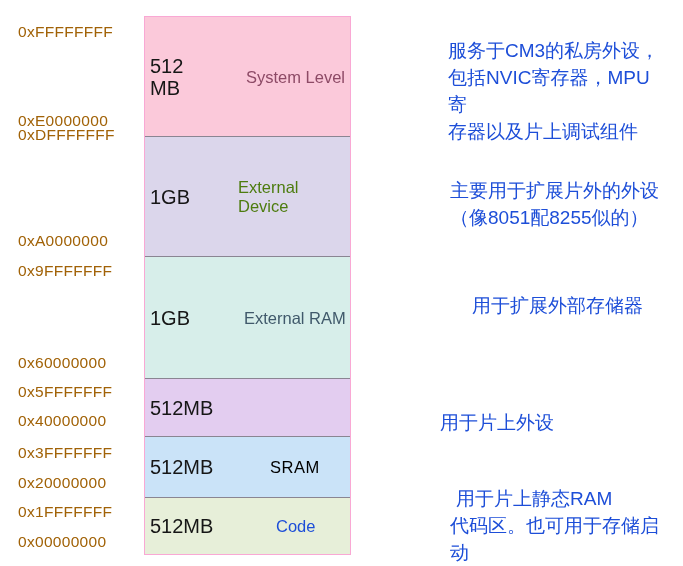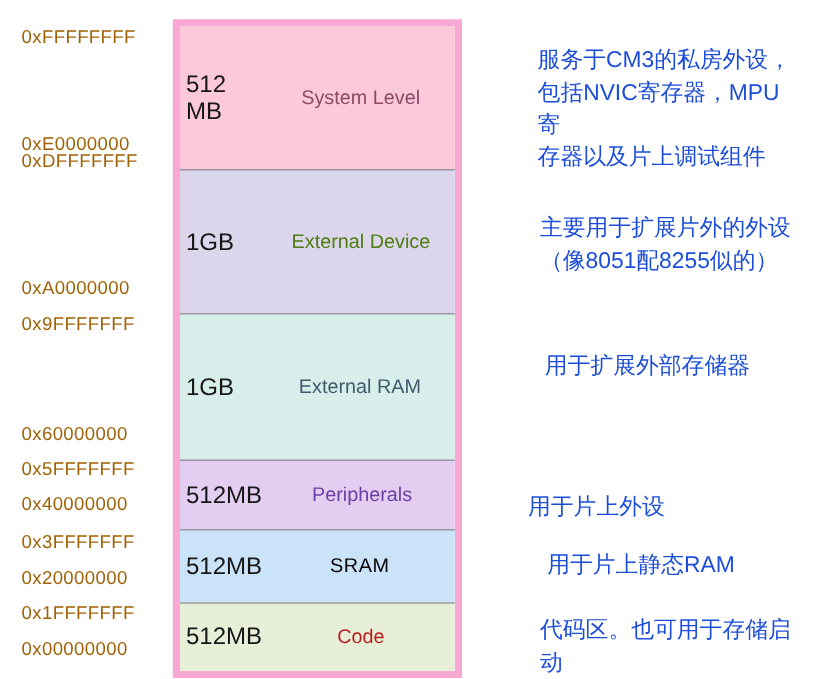--- a/index.html
+++ b/index.html
@@ -14,22 +14,22 @@
   .addr {
     position:absolute; left:18px;
     font-size:15.5px; letter-spacing:0.3px;
     color:#a16207;
   }
   .a1{top:23px}.a2{top:112px}.a3{top:126px}.a4{top:232px}.a5{top:262px}.a6{top:354px}
   .a7{top:383px}.a8{top:412px}.a9{top:444px}.a10{top:474px}.a11{top:503px}.a12{top:533px}
 
   
   .stack {
-    position:absolute; left:144px; top:16px; width:241px;
-    border:6px solid #f9a8d4;
+    position:absolute; left:144px; top:16px; width:207px;
+    border:1px solid #f9a8d4;
     box-sizing:border-box;
   }
   .block { position:relative; box-sizing:border-box; }
   .block + .block { border-top:1px solid #8a8592; }
   .b1{height:119px}.b2{height:120px}.b3{height:122px}.b4{height:58px}.b5{height:61px}.b6{height:57px}
 
   .size {
     position:absolute; left:5px; top:50%; transform:translateY(-50%);
     font-size:20px; line-height:22px; color:#161616;
     white-space:pre-line;
@@ -49,23 +49,23 @@
   
   .note {
     position:absolute;
     font-size:19px; line-height:27px;
     color:#1d4ed8;
     white-space:pre-line;
     margin:16px;
   }
   .n1{left:432px; top:21px}
   .n2{left:434px; top:161px}
-  .n3{left:438px; top:276px}
+  .n3{left:456px; top:276px}
   .n4{left:424px; top:393px}
-  .n5{left:440px; top:442px}
+  .n5{left:440px; top:469px}
   .n6{left:434px; top:496px}
 </style>
 </head>
 <body>
 
 <span class="addr a1">0xFFFFFFFF</span>
 <span class="addr a2">0xE0000000</span>
 <span class="addr a3">0xDFFFFFFF</span>
 <span class="addr a4">0xA0000000</span>
 <span class="addr a5">0x9FFFFFFF</span>
@@ -86,29 +86,28 @@
   <div class="block b2" style="background-color: rgb(219, 214, 235);">
     <span class="size">1GB</span>
     <span class="rname" style="color: #4d7c0f;">External Device</span>
   </div>
   <div class="block b3" style="background-color: rgb(215, 238, 234);">
     <span class="size">1GB</span>
     <span class="rname" style="color: rgb(64, 89, 107);">External RAM</span>
   </div>
   <div class="block b4" style="background-color: rgb(227, 205, 240);">
     <span class="size">512MB</span>
-    <span class="rname" style="color: rgb(106, 63, 165);">Peripherals</span>
   </div>
   <div class="block b5" style="background-color: rgb(202, 227, 248);">
     <span class="size">512MB</span>
     <span class="rname" style="color: #000000;">SRAM</span>
   </div>
   <div class="block b6" style="background-color: rgb(231, 239, 217);">
     <span class="size">512MB</span>
-    <span class="rname" style="color: #b91c1c;">Code</span>
+    <span class="rname" style="color: #1d4ed8;">Code</span>
   </div>
 </div>
 
 <p class="note n1">服务于CM3的私房外设，
 包括NVIC寄存器，MPU寄
 存器以及片上调试组件</p>
 <p class="note n2">主要用于扩展片外的外设
 （像8051配8255似的）</p>
 <p class="note n3">用于扩展外部存储器</p>
 <p class="note n4">用于片上外设</p>

